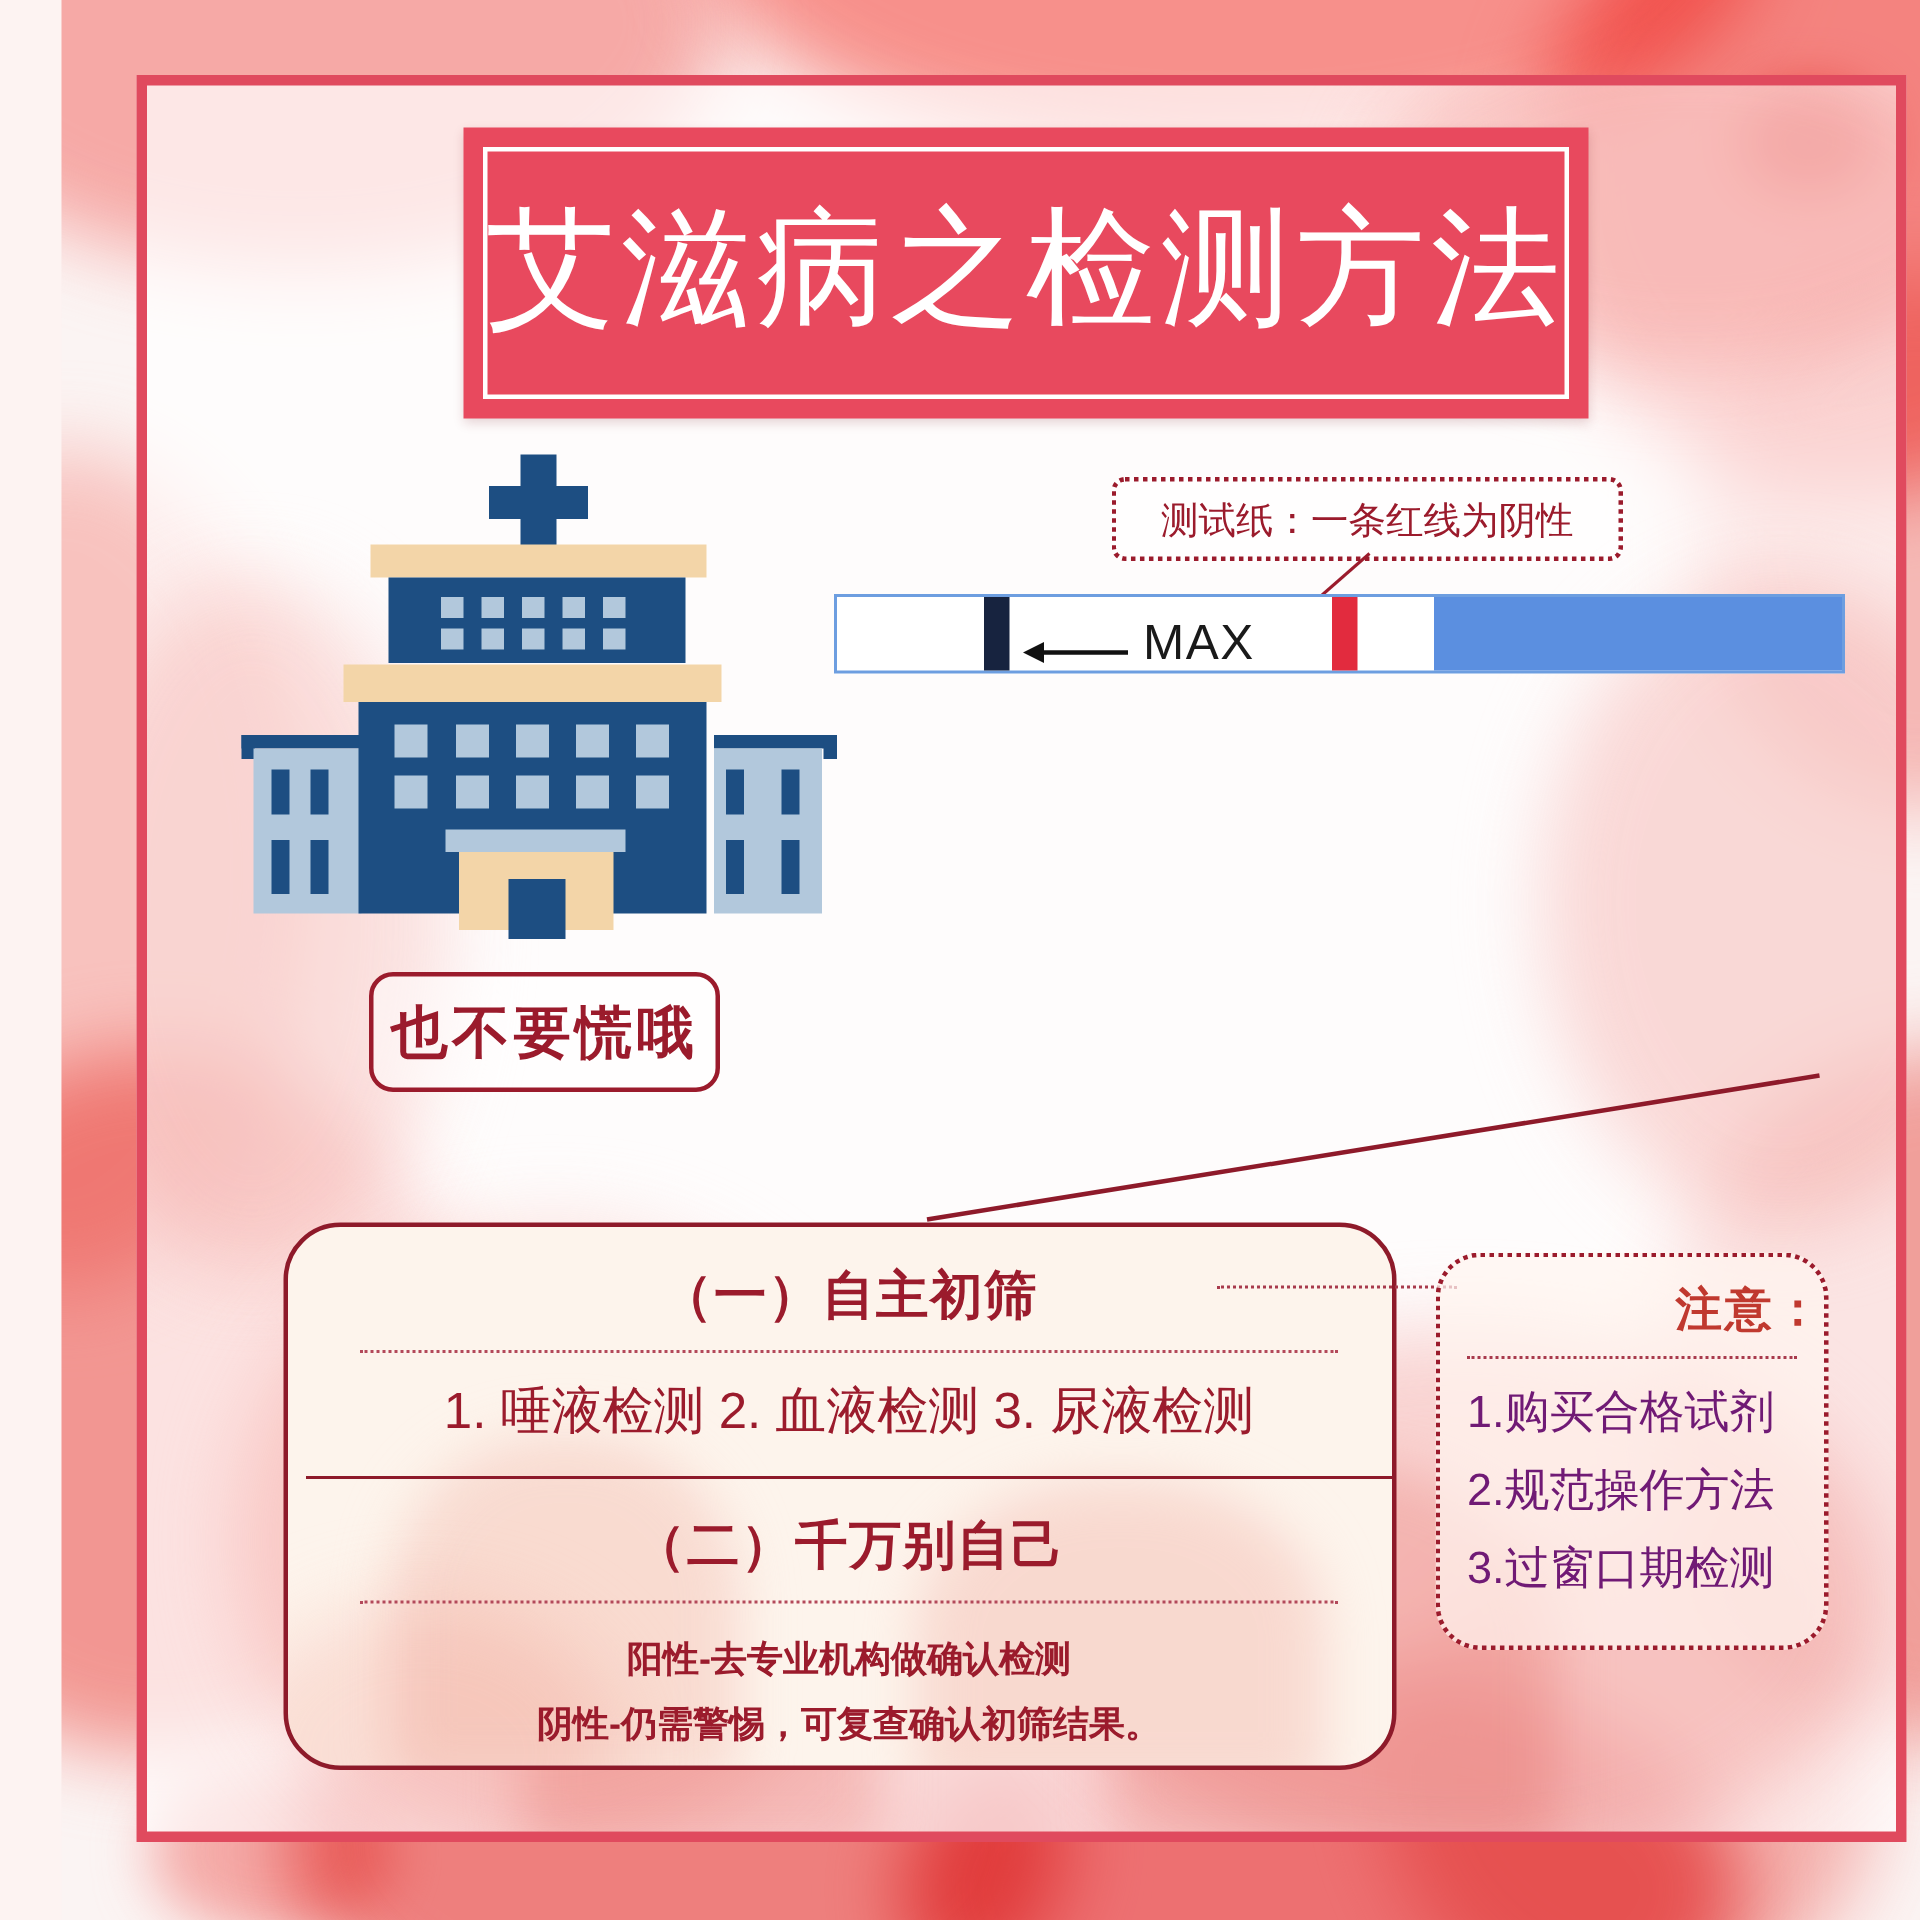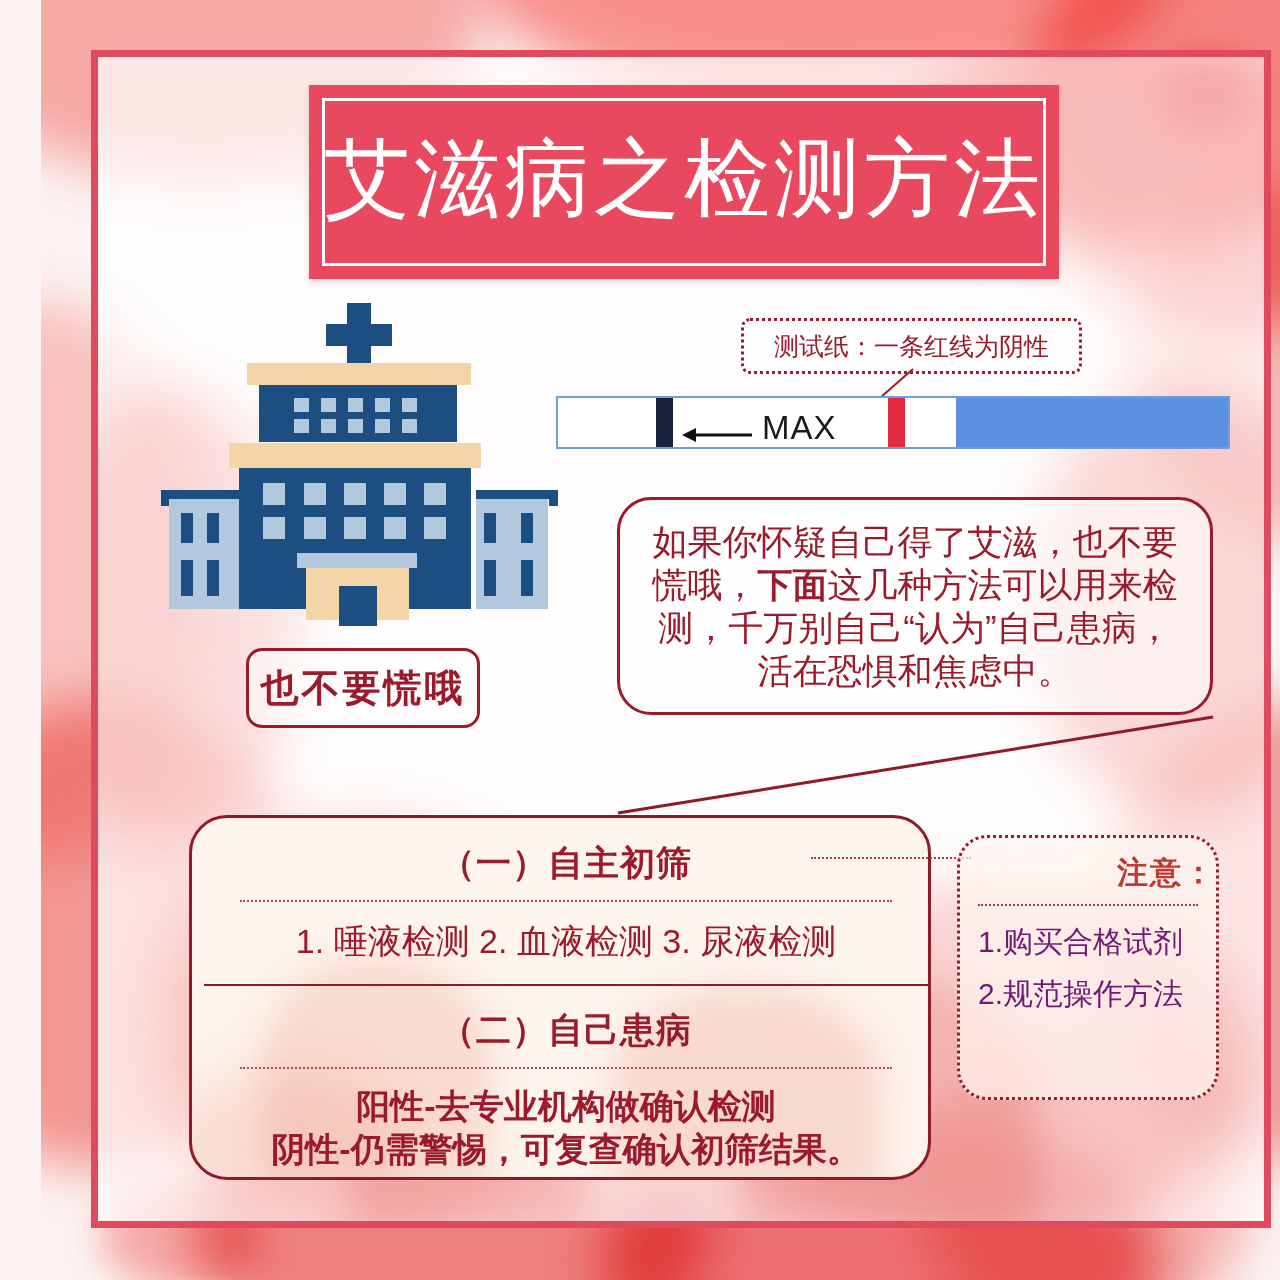--- a/index.html
+++ b/index.html
@@ -114,21 +114,21 @@
   .sec1-head{padding-top:22px;}
   .dot-rule{
     margin:13px 36px 0 36px;border-top:2px dotted #b3495a;
   }
   .sec-body{
     text-align:center;color:#9b1b2c;font-size:34px;line-height:42px;
     padding-top:18px;letter-spacing:0px;
   }
   .solid-rule{margin:22px 0 0 0;border-top:2px solid #8e1a2a;}
   .sec2-head{padding-top:21px;}
-  .sec2-body{padding-top:16px;font-size:34px;line-height:43px;font-weight:bold;}
+  .sec2-body{padding-top:16px;font-size:24px;line-height:43px;font-weight:bold;}
 
   
   .sec-connector{
     position:absolute;left:770px;top:857px;width:160px;height:2px;
     border-top:2px dotted #a83a4c;
   }
 
   
   .notice{
     position:absolute;left:916px;top:835px;width:262px;height:265px;
@@ -281,53 +281,49 @@
       <span class="lbl">MAX</span>
     </div>
   </div>
 
   <div class="bubble-tail">
     <svg width="720" height="130" viewBox="0 0 720 130" xmlns="http://www.w3.org/2000/svg">
       <line x1="702" y1="17" x2="107" y2="113" stroke="#8e1a2a" stroke-width="3"></line>
     </svg>
   </div>
 
-  <div class="bubble">
-    <div class="bubble-text">
-      <span>如果你怀疑自己得了艾滋，也不要慌哦，</span><b>下面</b><span>这几种方法可以用来检测，千万别自己“认为”自己患病，活在恐惧和焦虑中。</span>
-    </div>
-  </div>
 
   <div class="panel">
     <div class="panel-wash">
       <div class="blob2" style="left:70px;top:140px;width:230px;height:230px;background:#f7cfc9;opacity:.55;border-radius:46% 46% 6% 6%;"></div>
       <div class="blob2" style="left:420px;top:170px;width:270px;height:210px;background:#f6c7c2;opacity:.5;border-radius:46% 46% 6% 6%;"></div>
       <div class="blob" style="left:-40px;top:250px;width:260px;height:200px;background:#fbdedb;opacity:.7;"></div>
     </div>
 
     <div class="p-inner">
 
       <div class="sec-head sec1-head">（一）自主初筛</div>
       <div class="dot-rule"></div>
       <div class="sec-body">1. 唾液检测 2. 血液检测 3. 尿液检测</div>
       <div class="solid-rule"></div>
 
-      <div class="sec-head sec2-head">（二）自己患病</div>
+      <div class="sec-head sec2-head">（二）千万别自己</div>
       <div class="dot-rule"></div>
       <div class="sec-body sec2-body">
         <div>阳性-去专业机构做确认检测</div>
         <div>阴性-仍需警惕，可复查确认初筛结果。</div>
       </div>
     </div>
   </div>
 
   <div class="sec-connector"></div>
 
   <div class="notice">
     <div class="notice-head">注意：</div>
     <div class="notice-rule"></div>
     <div class="notice-list">
       <div class="notice-item">1.购买合格试剂</div>
       <div class="notice-item">2.规范操作方法</div>
+      <div class="notice-item">3.过窗口期检测</div>
     </div>
   </div>
 
 </div>
 
 </body></html>

